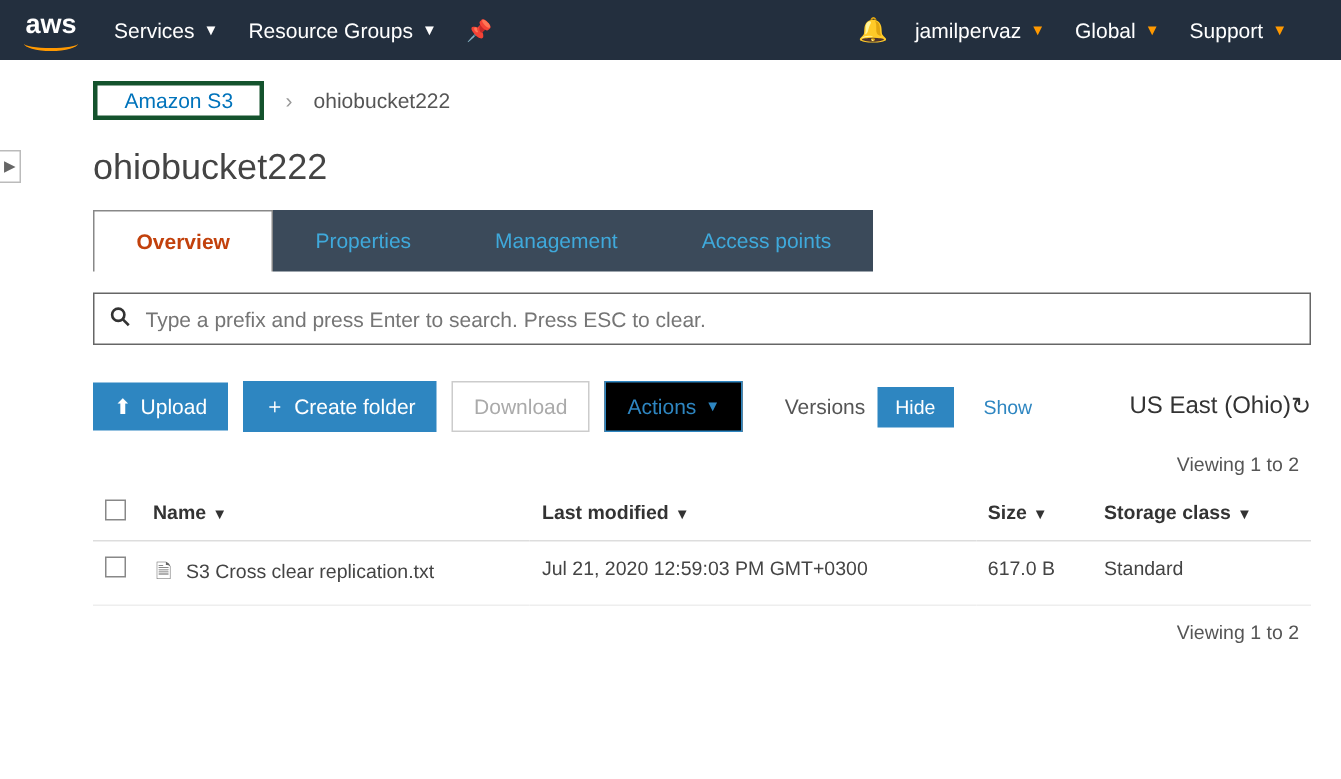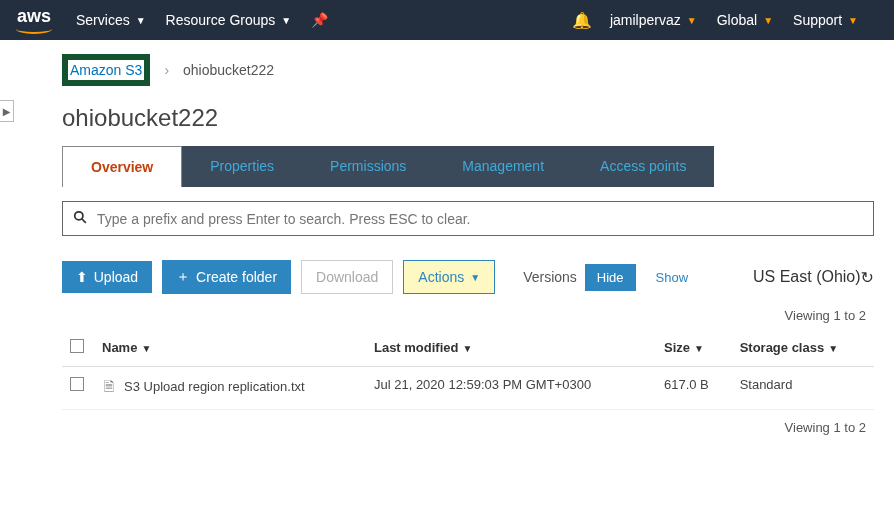--- a/index.html
+++ b/index.html
@@ -10,42 +10,42 @@
 .topnav .logo .arc { display: block; width: 36px; height: 10px; border-bottom: 2px solid #ff9900; border-radius: 0 0 50% 50%; margin-top: -3px; }
 .topnav .logo-wrap { display: flex; flex-direction: column; align-items: center; }
 .topnav .navitem { margin-right: 20px; font-size: 14px; cursor: pointer; display: flex; align-items: center; gap: 6px; }
 .topnav .spacer { flex: 1; }
 .topnav .caret { font-size: 10px; }
 .topnav .bell { font-size: 16px; margin-right: 18px; }
 .topnav .pin { font-size: 14px; }
 
 .breadcrumb { display: flex; align-items: center; gap: 14px; padding: 14px 20px 10px 20px; font-size: 14px; }
 .breadcrumb .crumb-link { color: #0073bb; cursor: pointer; padding: 2px 6px; }
-.breadcrumb .hl { border: 6px solid #14532d; padding: 2px 2px; }
+.breadcrumb .hl { border: 3px solid #14532d; padding: 2px 18px; }
 .breadcrumb .sep { color: #999; }
 .breadcrumb .crumb-cur { color: #555; }
 
 .side-flag { position: absolute; left: 0; top: 100px; width: 14px; height: 22px; background: #fff; border: 1px solid #bbb; border-left: none; display: flex; align-items: center; justify-content: center; font-size: 10px; color: #666; cursor: pointer; }
 
 .content { padding: 0 20px 20px 62px; }
 h1.bucket-title { font-size: 24px; font-weight: 400; color: #444; margin: 8px 0 14px 0; }
 
 .tabs { display: flex; }
 .tabs .tab { padding: 12px 28px; font-size: 14px; cursor: pointer; }
 .tabs .tab.active { background: #fff; border: 1px solid #888; border-bottom: none; color: #c2410c; font-weight: 600; }
 .tabs .tab.inactive { background: #3b4a5a; color: #3fa9db; }
 
 .searchbar { display: flex; align-items: center; border: 1px solid #666; margin-top: 14px; padding: 8px 10px; }
 .searchbar .sicon { color: #333; margin-right: 10px; }
 .searchbar input { border: none; outline: none; flex: 1; font-size: 14px; color: #888; }
 
 .toolbar { display: flex; align-items: center; margin-top: 24px; gap: 10px; }
 .btn { padding: 8px 14px; font-size: 14px; cursor: pointer; display: inline-flex; align-items: center; gap: 6px; border: none; }
 .btn.primary { background: #2e86c1; color: #fff; }
-.btn.outline { background: #fef9c3; color: #2e86c1; border: 1px solid #2e86c1; }
+.btn.outline { background: #000000; color: #2e86c1; border: 1px solid #2e86c1; }
 .btn.disabled { background: #fff; color: #aaa; border: 1px solid #ccc; cursor: default; }
 .toolbar .versions-wrap { display: flex; align-items: center; gap: 8px; margin-left: 18px; }
 .toolbar .versions-lbl { color: #555; }
 .toolbar .vbtn { padding: 6px 12px; font-size: 13px; }
 .toolbar .vbtn.sel { background: #2e86c1; color: #fff; }
 .toolbar .vbtn.unsel { background: #fff; color: #2e86c1; }
 .toolbar .region { margin-left: auto; font-size: 16px; color: #333; display: flex; align-items: center; }
 .toolbar .refresh { cursor: pointer; font-size: 16px; }
 
 .viewing { text-align: right; color: #555; font-size: 13px; margin-top: 14px; padding-right: 8px; }
@@ -105,21 +105,20 @@
   <span class="sep">›</span>
   <span class="crumb-cur">ohiobucket222</span>
 </div>
 
 <div class="content">
   <h1 class="bucket-title">ohiobucket222</h1>
 
   <div class="tabs">
     <div class="tab active">Overview</div>
     <div class="tab inactive">Properties</div>
-    <div class="tab inactive">Permissions</div>
     <div class="tab inactive">Management</div>
     <div class="tab inactive">Access points</div>
   </div>
 
   <div class="searchbar">
     <span class="sicon">
       <svg width="14" height="14" viewBox="0 0 24 24" fill="none" stroke="#333" stroke-width="3">
           <circle cx="10" cy="10" r="7"></circle>
           <line x1="15" y1="15" x2="22" y2="22"></line>
         </svg>
@@ -164,21 +163,21 @@
         <th class="cb"><span class="checkbox"></span></th>
         <th><span>Name</span><span class="sort">▼</span></th>
         <th><span>Last modified</span><span class="sort">▼</span></th>
         <th><span>Size</span><span class="sort">▼</span></th>
         <th><span>Storage class</span><span class="sort">▼</span></th>
       </tr>
     </thead>
     <tbody id="rows">
         <tr>
           <td class="cb"><span class="checkbox"></span></td>
-          <td><span class="ficon">🗎</span><span>S3 Upload region replication.txt</span></td>
+          <td><span class="ficon">🗎</span><span>S3 Cross clear replication.txt</span></td>
           <td>Jul 21, 2020 12:59:03 PM GMT+0300</td>
           <td>617.0 B</td>
           <td>Standard</td>
         </tr>
       </tbody>
   </table>
 
   <div class="viewing-bottom">Viewing 1 to 2</div>
 </div>
 

